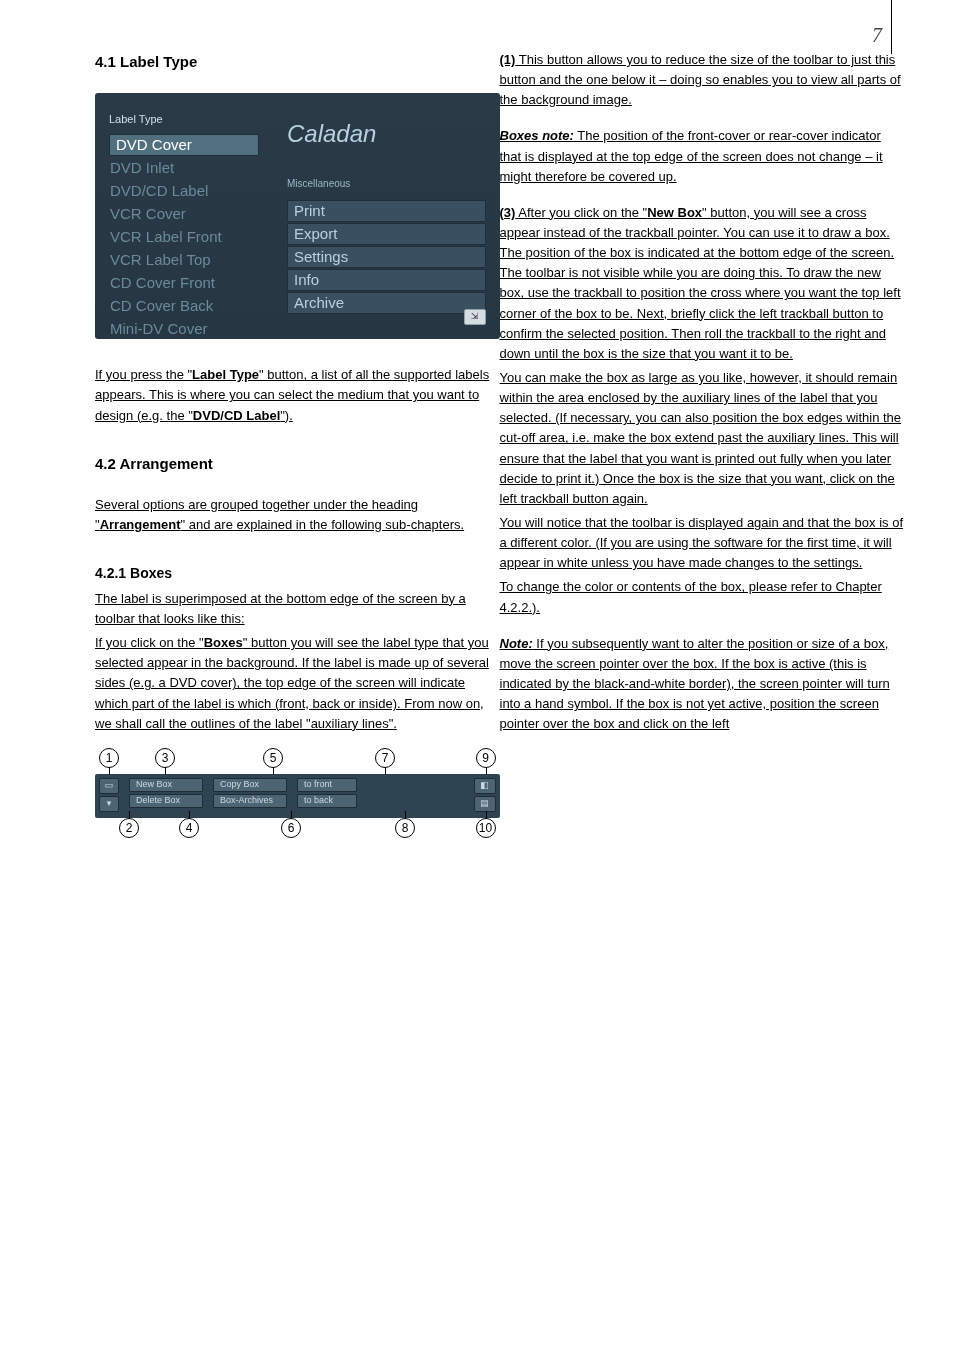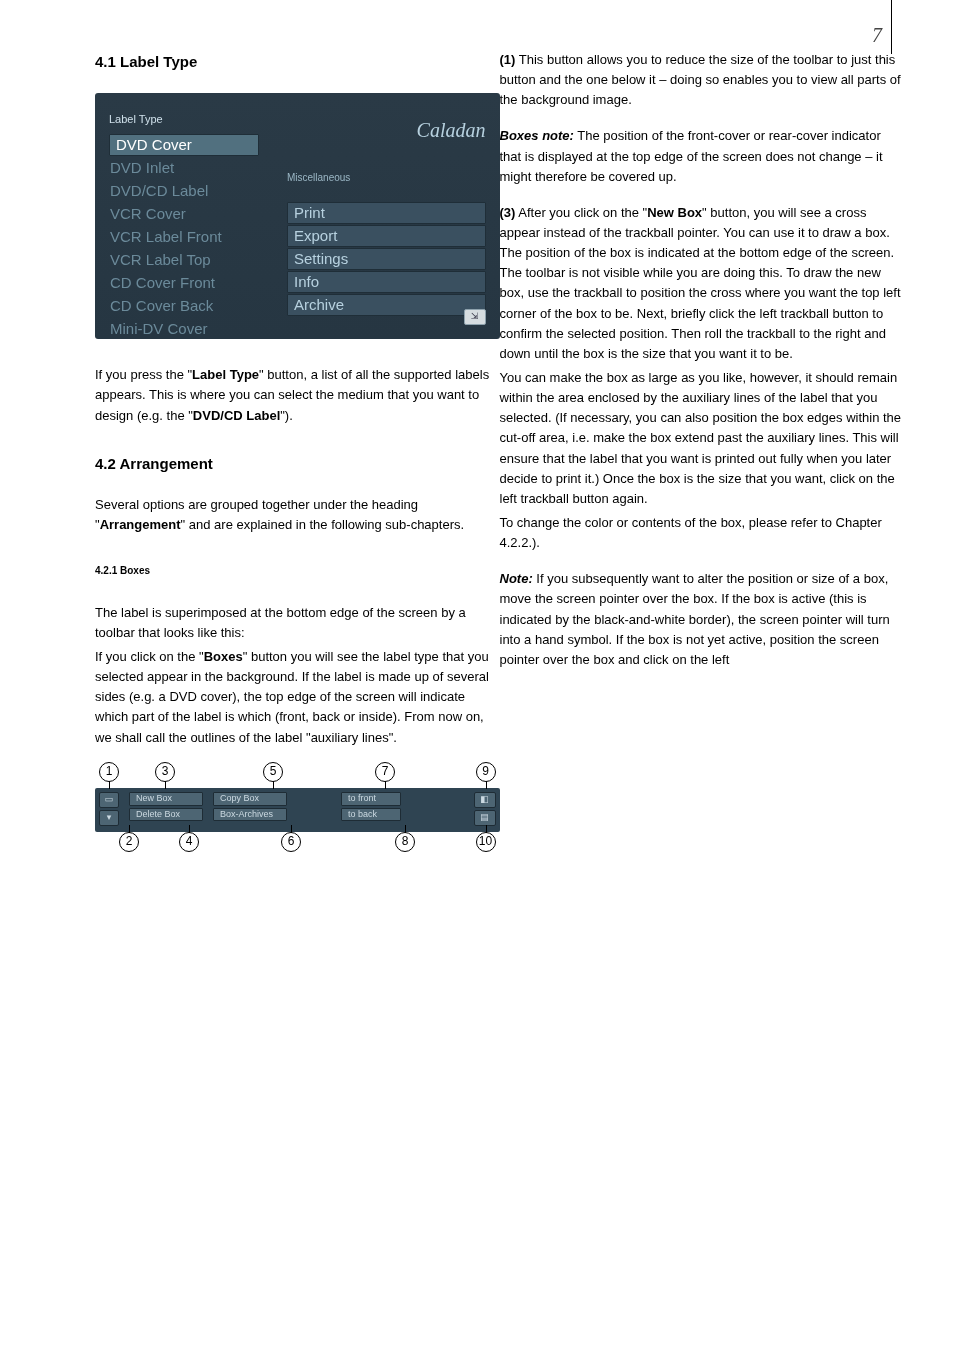--- a/index.html
+++ b/index.html
@@ -37,26 +37,26 @@
   .col {
     flex: 1;
     min-width: 0;
   }
   h2 {
     font-size: 15px;
     font-weight: bold;
     margin-bottom: 20px;
   }
   h3 {
-    font-size: 10px;
+    font-size: 14px;
     font-weight: bold;
     margin-top: 28px;
-    margin-bottom: 24px;
-  }
-  p { margin-bottom: 4px; }
+    margin-bottom: 4px;
+  }
+  p { margin-bottom: 4px; text-decoration: underline; }
   .para-block { margin-bottom: 16px; }
   .bold { font-weight: bold; }
   .bolditalic { font-weight: bold; font-style: italic; }
 
   
   .sshot1 {
     width: 100%;
     height: 246px;
     background: linear-gradient(#2a3a46, #263642);
     border-radius: 3px;
@@ -99,32 +99,32 @@
     background: transparent;
     border-color: transparent;
     color: #6b8a9a;
     padding-left: 0;
   }
   .sshot1-right {
     flex: 1;
     position: relative;
   }
   .caladan {
-    font-family: Liberation Serif, serif;
+    font-family: Liberation Sans, sans-serif;
     font-style: italic;
-    font-size: 20px;
+    font-size: 24px;
     color: #b7d1df;
-    text-align: right;
+    text-align: left;
     margin-top: 4px;
     margin-bottom: 24px;
   }
   .misc-heading {
     color: #9bb7c5;
     font-size: 10px;
-    margin-bottom: 16px;
+    margin-bottom: 8px;
   }
   .corner-icon {
     position: absolute;
     bottom: 2px;
     right: 0;
     width: 22px;
     height: 16px;
     background: #d6dde0;
     border: 1px solid #8ea2ad;
     border-radius: 2px;
@@ -204,21 +204,21 @@
     align-items: center;
     white-space: nowrap;
   }
   .tb-btncol {
     display: flex;
     flex-direction: column;
     gap: 2px;
     flex: 0 0 auto;
   }
   .tb-btncol.wide .tb-btn { min-width: 74px; }
-  .tb-btncol.med .tb-btn { min-width: 60px; margin-left: 44px; }
+  .tb-btncol.med .tb-btn { min-width: 60px; }
   .tb-spacer { flex: 1; }
   .tb-iconcol.right .tb-icon { width: 22px; }
 
   
   .nr { position: relative; height: 26px; }
   .nr .numcircle { position: absolute; }
 </style>
 </head>
 <body>
 
@@ -331,20 +331,21 @@
     <div class="para-block">
       <p>
         <span class="bolditalic">Boxes note:</span><span> The position of the front-cover or rear-cover indicator that is displayed at the top edge of the screen does not change – it might therefore be covered up.</span>
       </p>
     </div>
     <div class="para-block">
       <p>
         <span class="bold">(3)</span><span> After you click on the "</span><span class="bold">New Box</span><span>" button, you will see a cross appear instead of the trackball pointer. You can use it to draw a box. The position of the box is indicated at the bottom edge of the screen. The toolbar is not visible while you are doing this. To draw the new box, use the trackball to position the cross where you want the top left corner of the box to be. Next, briefly click the left trackball button to confirm the selected position. Then roll the trackball to the right and down until the box is the size that you want it to be.</span>
       </p>
       <p>You can make the box as large as you like, however, it should remain within the area enclosed by the auxiliary lines of the label that you selected. (If necessary, you can also position the box edges within the cut-off area, i.e. make the box extend past the auxiliary lines. This will ensure that the label that you want is printed out fully when you later decide to print it.) Once the box is the size that you want, click on the left trackball button again.</p>
+      <p>You will notice that the toolbar is displayed again and that the box is of a different color. (If you are using the software for the first time, it will appear in white unless you have made changes to the settings.</p>
       <p>To change the color or contents of the box, please refer to Chapter 4.2.2.).</p>
     </div>
     <div class="para-block">
       <p>
         <span class="bolditalic">Note:</span><span> If you subsequently want to alter the position or size of a box, move the screen pointer over the box. If the box is active (this is indicated by the black-and-white border), the screen pointer will turn into a hand symbol. If the box is not yet active, position the screen pointer over the box and click on the left</span>
       </p>
     </div>
   </div>
 </div>
 

